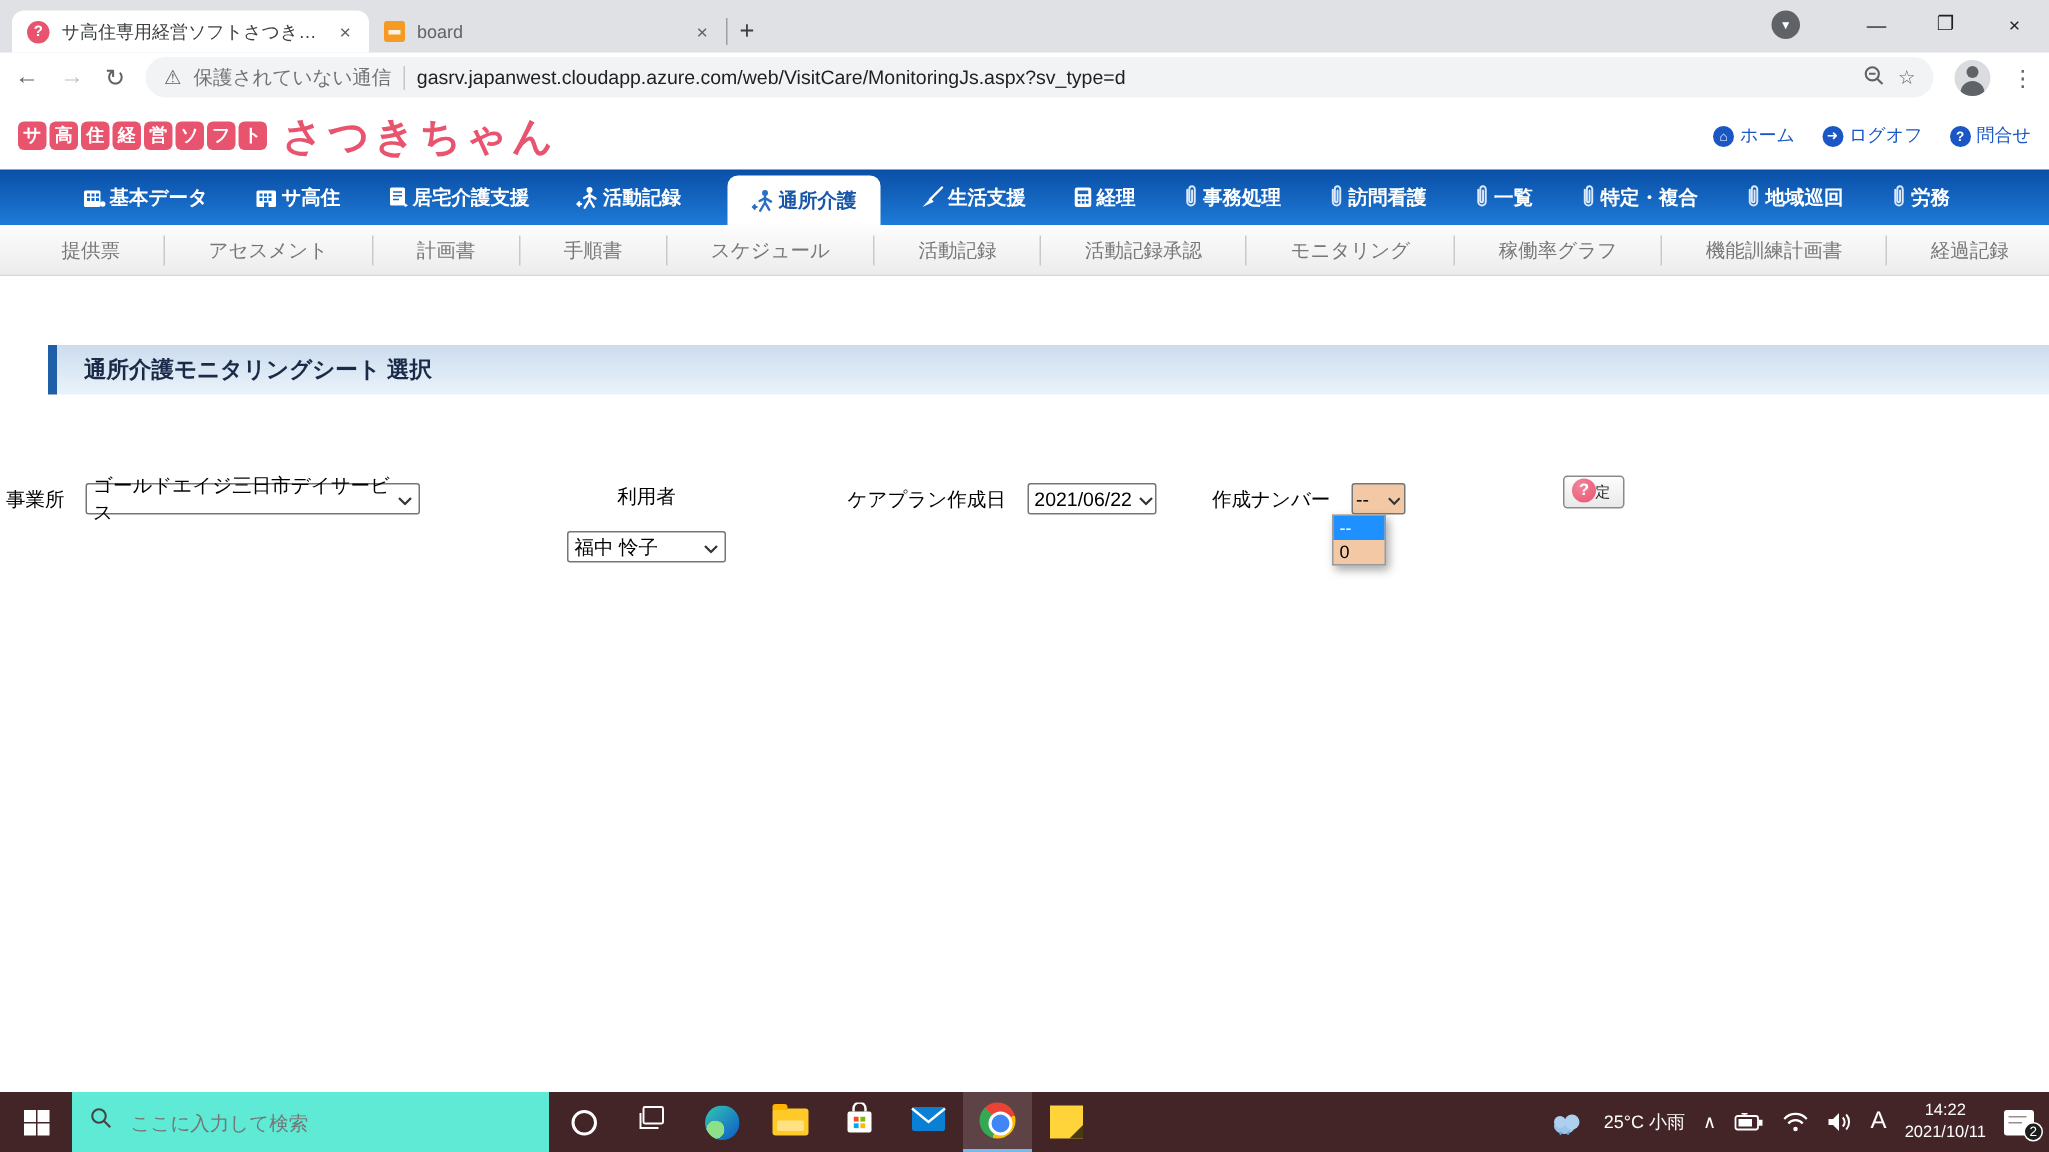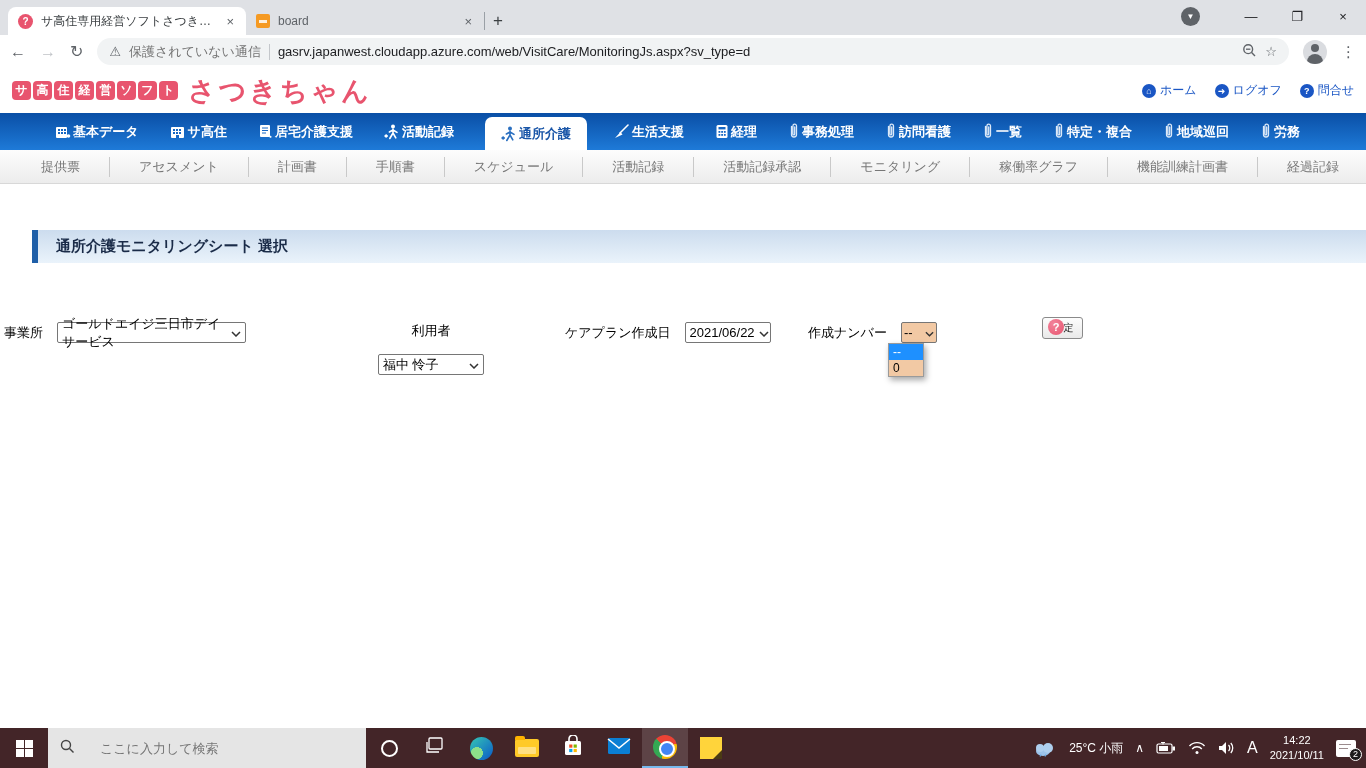--- a/index.html
+++ b/index.html
@@ -69,21 +69,21 @@
   .help-circle { position:absolute; top:135px; left:1048px; width:16px; height:16px; border-radius:50%; background:radial-gradient(circle at 35% 30%, #f2849c, var(--brand_pink,#e8546e)); color:#fff; font-size:11px; font-weight:bold; display:flex; align-items:center; justify-content:center; }
   .dropdown-panel { position:absolute; top:159px; left:888px; width:36px; border:1px solid #9a9a9a; background:var(--select_peach,#f2c9a4); box-shadow:2px 3px 6px rgba(0,0,0,.35); }
   .dd-opt { height:16px; font-size:12px; padding-left:4px; color:#000; display:flex; align-items:center; }
   .dd-opt.hl { background:var(--highlight_blue,#1e90ff); color:#fff; }
 
   
   .taskbar { position:absolute; bottom:0; left:0; width:1366px; height:40px; background:var(--taskbar,#432528); display:flex; align-items:stretch; color:#fff; }
   .tb-start { width:48px; display:flex; align-items:center; justify-content:center; }
   .win-logo { display:grid; grid-template-columns:8px 8px; grid-template-rows:8px 8px; gap:1px; }
   .win-logo i { background:#fff; display:block; }
-  .tb-search { width:318px; background:#e5e5e5; display:flex; align-items:center; gap:25px; padding:0 12px; }
+  .tb-search { width:318px; background:#5eead4; display:flex; align-items:center; gap:12px; padding:0 12px; }
   .tb-search input { border:none; outline:none; font-size:13px; color:#333; width:100%; background:transparent; font-family:inherit; }
   .tb-btn { width:46px; display:flex; align-items:center; justify-content:center; }
   .tb-btn.chrome-active { background:rgba(255,255,255,.14); border-bottom:2px solid #76b9ed; }
   .cortana { width:17px; height:17px; border:2px solid #fff; border-radius:50%; }
   .edge-ic { width:23px; height:23px; border-radius:50%; background:radial-gradient(circle at 30% 70%, #8de08a 0 26%, transparent 27%), linear-gradient(135deg,#35c7b4,#0b59c8); }
   .folder-ic { width:24px; height:18px; background:#ffca28; border-radius:2px; position:relative; }
   .folder-ic::before { content:""; position:absolute; top:-3px; left:0; width:10px; height:4px; background:#ffb300; border-radius:2px 2px 0 0; }
   .folder-ic::after { content:""; position:absolute; left:3px; bottom:3px; width:18px; height:7px; background:#ffe082; border-radius:1px; }
   .sticky-ic { width:22px; height:22px; background:#ffd43b; position:relative; }
   .sticky-ic::after { content:""; position:absolute; right:0; bottom:0; border-left:9px solid transparent; border-bottom:9px solid #4a3a14; }
@@ -325,21 +325,21 @@
   <span class="subnav-item">経過記録</span>
 </div>
 
 <div class="content">
   <div class="page-titlebar">
     <span class="page-title">通所介護モニタリングシート 選択</span>
   </div>
 
   <div class="fgroup" style="left:4px;">
     <span>事業所</span>
-    <div class="sel" style="width:189px;">
+    <div class="sel" style="width:223px;">
       <span>ゴールドエイジ三日市デイサービス</span>
       <span class="chev"><svg width="10" height="6" viewBox="0 0 10 6">
             <path d="M1 1 L5 5 L9 1" stroke="#333" stroke-width="1.5" fill="none"></path>
           </svg></span>
     </div>
   </div>
 
   <div class="fgroup" style="left:378px;flex-direction:column;">
     <span>利用者</span>
     <div class="sel" style="width:106px;">

